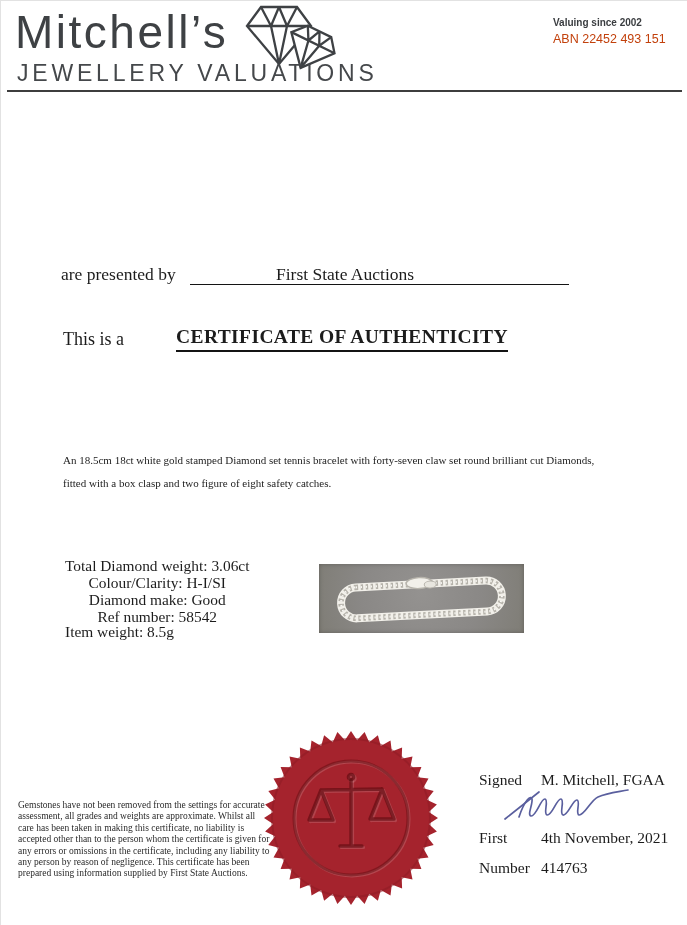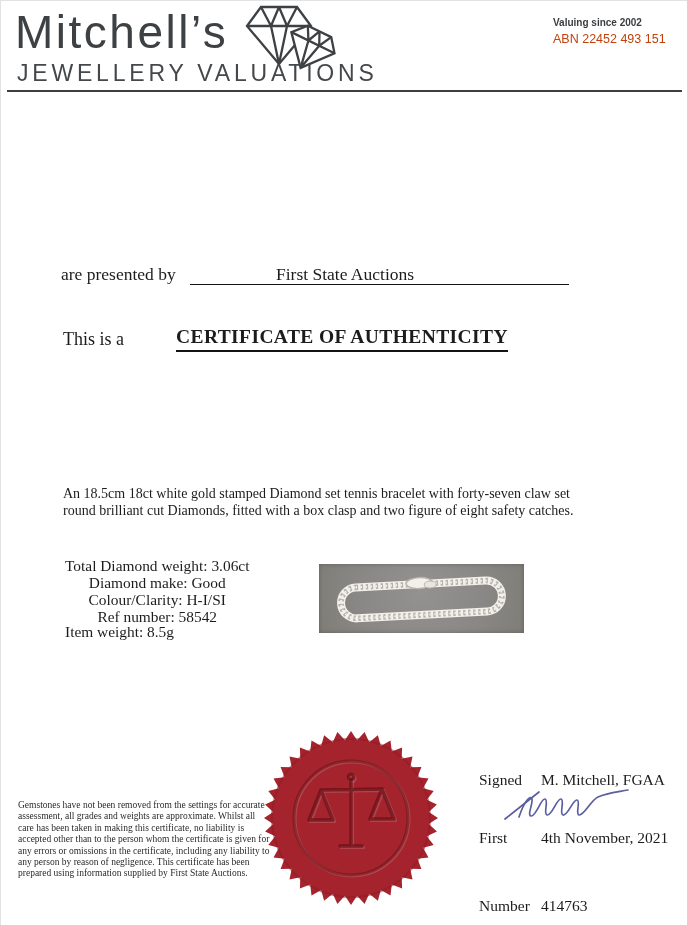--- a/index.html
+++ b/index.html
@@ -44,21 +44,21 @@
   
   .cert-intro{position:absolute;left:62px;top:328px;font-size:18px;}
   .cert-title{
     position:absolute;left:175px;top:325px;
     font-size:19.5px;font-weight:bold;letter-spacing:0.4px;
     border-bottom:2.6px solid #141414;padding-bottom:2px;white-space:nowrap;text-align:center;
   }
   
   .description{
     position:absolute;left:62px;top:448px;width:540px;
-    font-size:14px;line-height:17px;margin-top:36px;
+    font-size:11px;line-height:23px;
   }
   .details{position:absolute;left:64px;top:556px;font-size:15.4px;line-height:17px;text-align:center;}
   .item-weight{position:absolute;left:64px;top:622px;font-size:15.4px;}
   
   .photo{
     position:absolute;left:318px;top:563px;width:205px;height:69px;
     background:radial-gradient(circle at 50% 42%, #949290 0%, #8a8886 55%, #7f7d76 100%);
     box-shadow:inset 0 0 4px rgba(0,0,0,.25);
   }
   
@@ -66,21 +66,21 @@
     position:absolute;left:17px;top:799px;width:252px;
     font-size:9.5px;line-height:11.4px;color:#2a2a2a;
   }
   
   .seal{position:absolute;left:262px;top:729px;width:176px;height:176px;}
   
   .sig-label{position:absolute;left:478px;font-size:15.5px;}
   .sig-value{position:absolute;left:540px;font-size:15.5px;white-space:nowrap;}
   .row-signed{top:770px;}
   .row-date{top:828px;}
-  .row-number{top:858px;margin-top:38px;}
+  .row-number{top:858px;}
   .signature-svg{position:absolute;left:500px;top:784px;}
 </style>
 </head>
 <body>
 
 <div class="page">
 
   <div class="brand-name">Mitchell’s</div>
 
   <svg class="brand-diamonds" width="112" height="70" viewBox="0 0 112 70">
@@ -110,22 +110,22 @@
     <span class="presenter-name">First State Auctions</span>
   </div>
 
   <div class="cert-intro">This is a</div>
   <div class="cert-title">CERTIFICATE OF AUTHENTICITY</div>
 
   <div class="description">An 18.5cm 18ct white gold stamped Diamond set tennis bracelet with forty-seven claw set round brilliant cut Diamonds, fitted with a box clasp and two figure of eight safety catches.</div>
 
   <div class="details">
     <div>Total Diamond weight: 3.06ct</div>
+    <div>Colour/Clarity: H-I/SI</div>
     <div>Diamond make: Good</div>
-    <div>Colour/Clarity: H-I/SI</div>
     <div>Ref number: 58542</div>
   </div>
   <div class="item-weight">Item weight: 8.5g</div>
 
   <div class="photo">
     <svg width="205" height="69" viewBox="0 0 205 69">
       <g transform="rotate(-3 102 36)">
         <rect x="22" y="20" width="161" height="31" rx="15.5" fill="none" stroke="#f2f0ea" stroke-width="8"></rect>
         <rect x="22" y="20" width="161" height="31" rx="15.5" fill="none" stroke="#b6b3ab" stroke-width="5.5" stroke-dasharray="2.4,2.6"></rect>
         <rect x="22" y="20" width="161" height="31" rx="15.5" fill="none" stroke="#fbfaf7" stroke-width="2" stroke-dasharray="1.2,3.8"></rect>

